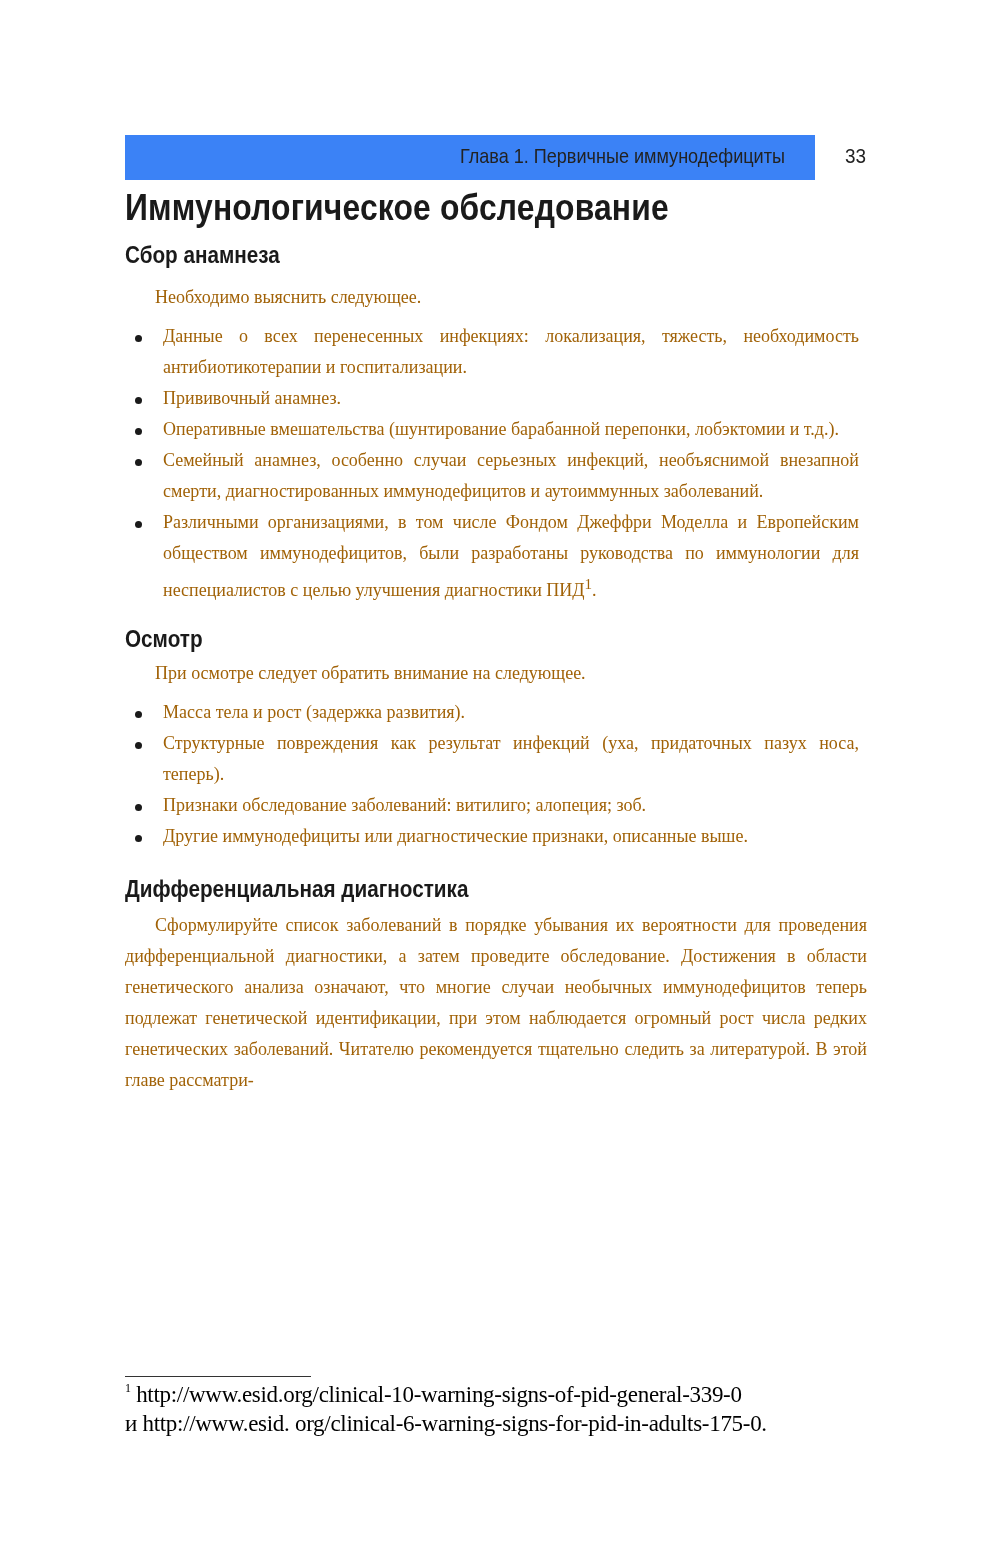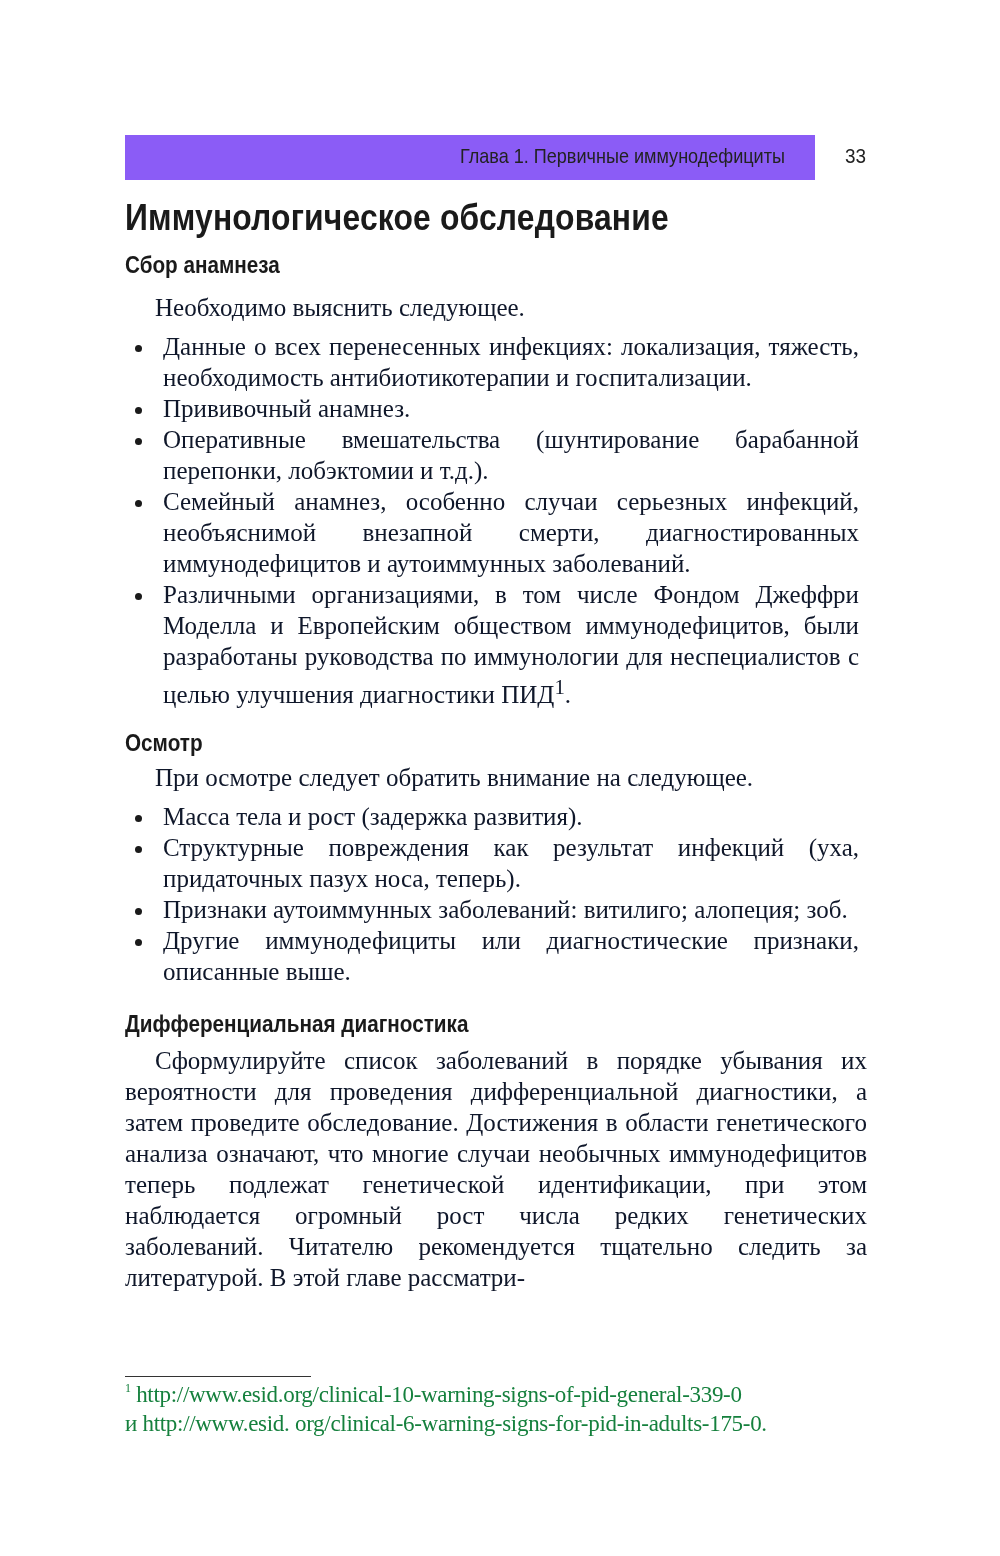--- a/index.html
+++ b/index.html
@@ -13,21 +13,21 @@
       position: relative;
       overflow: hidden;
       color: #1a1a1a;
     }
     .running-head {
       position: absolute;
       left: 125px;
       top: 135px;
       width: 690px;
       height: 45px;
-      background: #8b5cf6;
+      background: #3b82f6;
     }
     .running-head-title {
       position: absolute;
       right: 30px;
       top: 9px;
       font-family: "Liberation Sans", sans-serif;
       font-size: 21px;
       transform: scaleX(0.86);
       transform-origin: right center;
       white-space: nowrap;
@@ -39,21 +39,21 @@
       top: 144px;
       font-family: "Liberation Sans", sans-serif;
       font-size: 21px;
       transform: scaleX(0.9);
       transform-origin: left center;
       color: #222;
     }
     .content {
       position: absolute;
       left: 125px;
-      top: 190px;
+      top: 180px;
       width: 742px;
     }
     h1 {
       margin: 0;
       font-family: "Liberation Sans", sans-serif;
       font-weight: bold;
       font-size: 37px;
       line-height: 56px;
       letter-spacing: 0.2px;
       transform: scaleX(0.86);
@@ -67,24 +67,24 @@
       font-weight: bold;
       font-size: 23px;
       line-height: 34px;
       transform: scaleX(0.9);
       transform-origin: left center;
       white-space: nowrap;
       color: #1a1a1a;
     }
     .para, .bullet-text {
       font-family: "Liberation Serif", serif;
-      font-size: 25px;
+      font-size: 18px;
       line-height: 31px;
       text-align: justify;
-      color: #0f172a;
+      color: #a16207;
     }
     .para {
       margin: 0;
       text-indent: 30px;
     }
     ul.bullets {
       list-style: none;
       margin: 8px;
       padding: 0;
     }
@@ -113,21 +113,21 @@
       border-top: 1.5px solid #333;
     }
     .footnote {
       position: absolute;
       left: 125px;
       top: 1380px;
       width: 745px;
       font-family: "Liberation Serif", serif;
       font-size: 23px;
       line-height: 29px;
-      color: #15803d;
+      color: #000000;
       letter-spacing: -0.3px;
     }
     .footnote sup, .para sup {
       font-size: 12px;
       vertical-align: 10px;
       line-height: 0;
     }
     .fn-line { white-space: nowrap; display: block; }
   </style>
 </head>
@@ -172,21 +172,21 @@
     <li>
       <span class="bullet-dot"></span>
       <div class="bullet-text">Масса тела и рост (задержка развития).</div>
     </li>
     <li>
       <span class="bullet-dot"></span>
       <div class="bullet-text">Структурные повреждения как результат инфекций (уха, придаточных пазух носа, теперь).</div>
     </li>
     <li>
       <span class="bullet-dot"></span>
-      <div class="bullet-text">Признаки аутоиммунных заболеваний: витилиго; алопеция; зоб.</div>
+      <div class="bullet-text">Признаки обследование заболеваний: витилиго; алопеция; зоб.</div>
     </li>
     <li>
       <span class="bullet-dot"></span>
       <div class="bullet-text">Другие иммунодефициты или диагностические признаки, описанные выше.</div>
     </li>
   </ul>
 
   <h2 class="sec-diff-head">Дифференциальная диагностика</h2>
   <p class="para">Сформулируйте список заболеваний в порядке убывания их вероятности для проведения дифференциальной диагностики, а затем проведите обследование. Достижения в области генетического анализа означают, что многие случаи необычных иммунодефицитов теперь подлежат генетической идентификации, при этом наблюдается огромный рост числа редких генетических заболеваний. Читателю рекомендуется тщательно следить за литературой. В этой главе рассматри-</p>
 </div>

